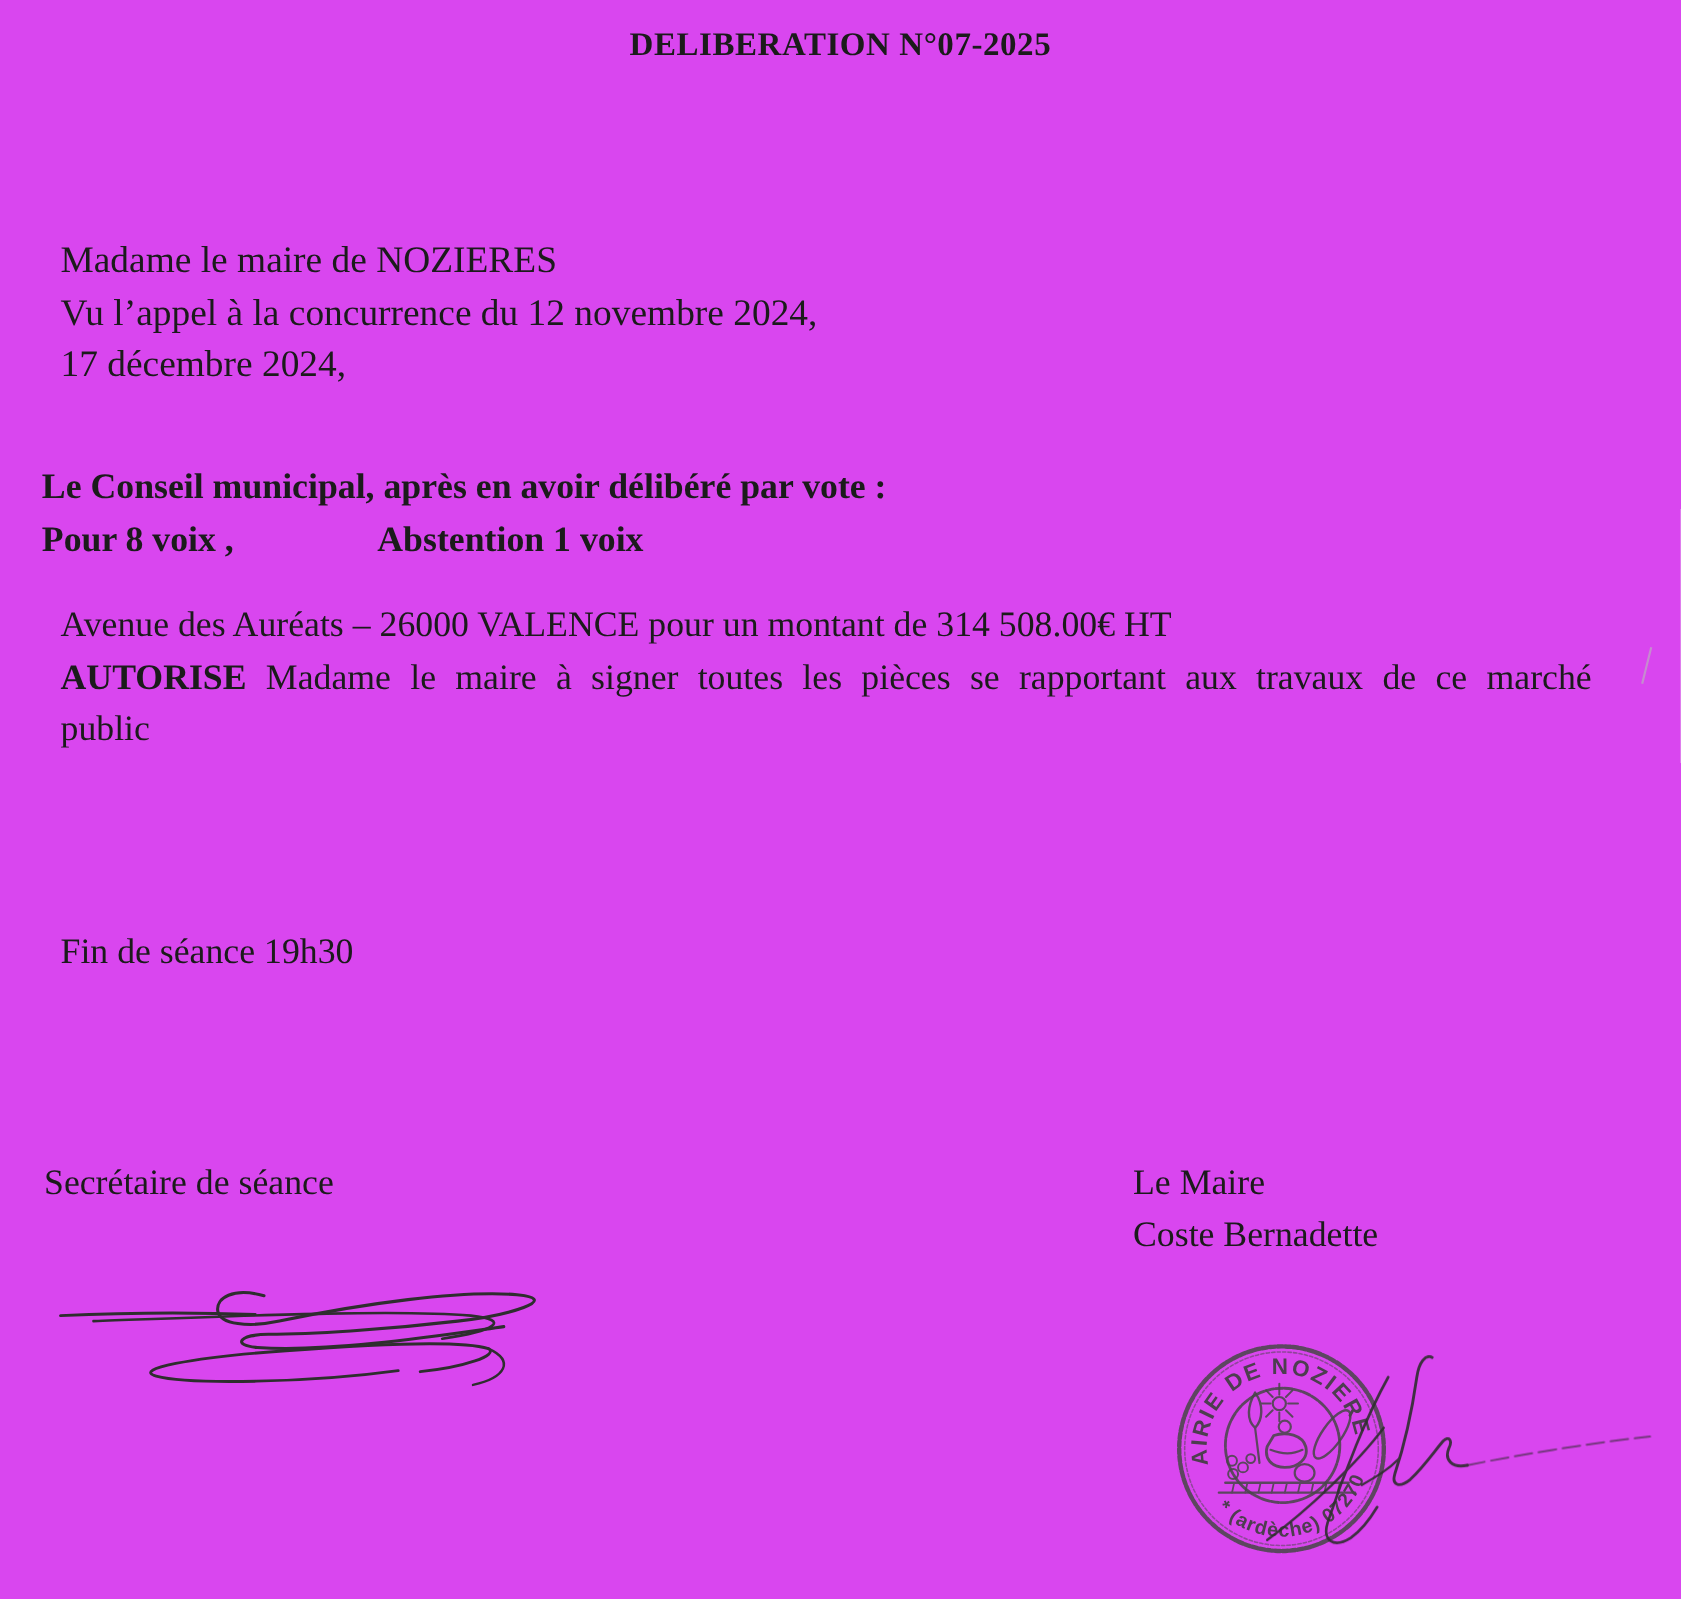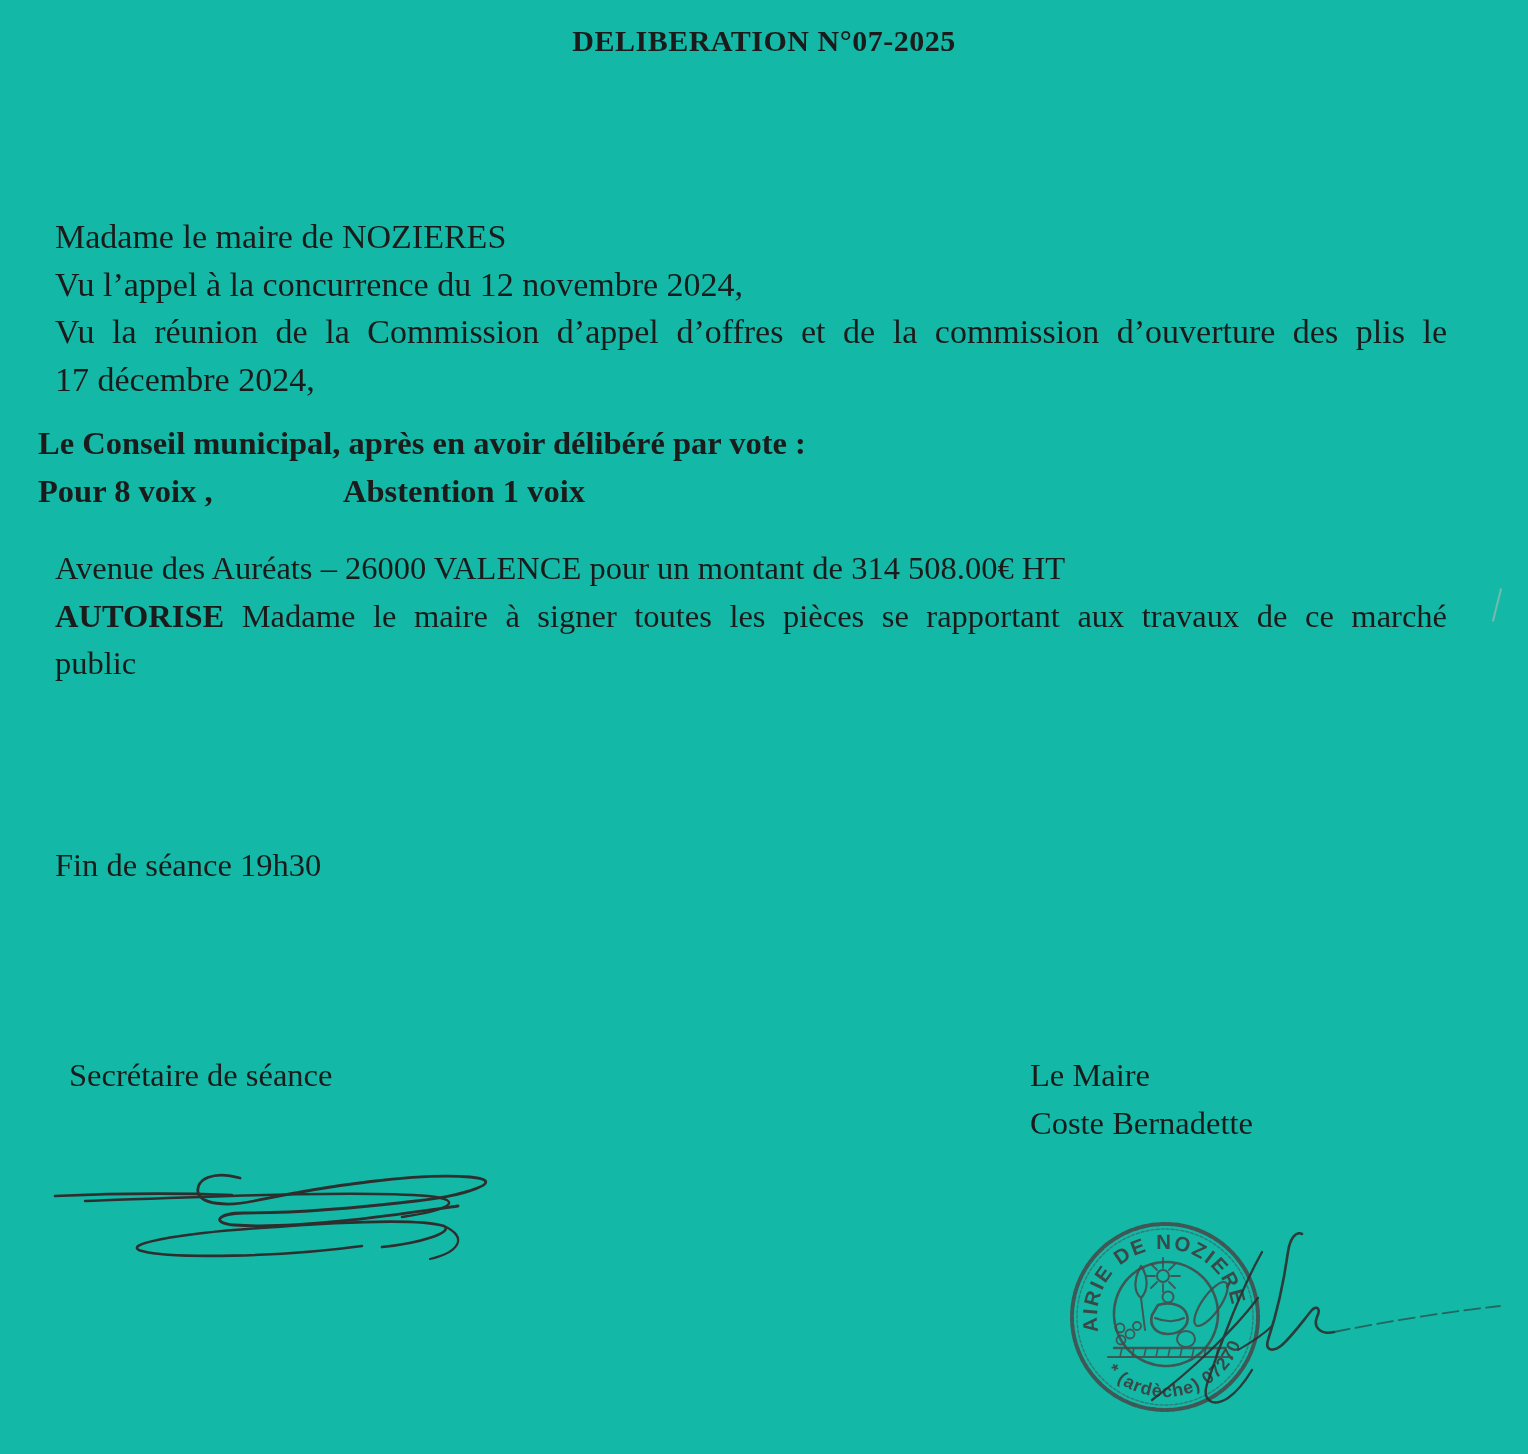--- a/index.html
+++ b/index.html
@@ -1,20 +1,20 @@
 <!DOCTYPE html>
 <html lang="fr"><head>
 <meta charset="utf-8">
 <style>
   html,body{margin:0;padding:0;background:#e8e8e8;}
   .page{
     position:relative;
     width:1528px;height:1454px;
     margin:0 auto;
-    background:#14b8a6;
+    background:#d946ef;
     font-family:"Liberation Serif","DejaVu Serif",serif;
     color:#1b1b1b;
     overflow:hidden;
   }
   .doc-title{
     position:absolute;top:24px;left:0;width:100%;
     text-align:center;font-weight:bold;font-size:30px;letter-spacing:.5px;
   }
   .doc-subject{
     position:absolute;top:102px;left:55px;
@@ -38,21 +38,21 @@
     text-align-last:justify;
   }
   .closing{
     position:absolute;top:842px;left:55px;
     font-size:32.5px;line-height:47.5px;
   }
   .sig-block{
     position:absolute;top:1052px;
     font-size:32.5px;line-height:47.5px;
   }
-  .sig-left{left:69px;}
+  .sig-left{left:40px;}
   .sig-right{left:1030px;}
   .sig-svg{position:absolute;left:40px;top:1150px;}
   .stamp-svg{position:absolute;left:1040px;top:1190px;}
   .scan-artifact{
     position:absolute;left:1496px;top:588px;width:2px;height:34px;
     background:#b9b9b9;transform:rotate(14deg);opacity:.6;
   }
   .ink{stroke:#2e2e2e;fill:none;stroke-linecap:round;stroke-linejoin:round;}
   .stamp-ink{stroke:#474747;fill:none;stroke-linecap:round;stroke-linejoin:round;}
   .stamp-txt{
@@ -64,21 +64,20 @@
 <body>
 
 <div class="page">
 
   <div class="doc-title">DELIBERATION N°07-2025</div>
 
 
   <div class="preamble">
     <div>Madame le maire de NOZIERES</div>
     <div>Vu l’appel à la concurrence du 12 novembre 2024,</div>
-    <div class="justify-last">Vu la réunion de la Commission d’appel d’offres et de la commission d’ouverture des plis le</div>
     <div>17 décembre 2024,</div>
   </div>
 
   <div class="vote">
     <div>Le Conseil municipal, après en avoir délibéré par vote :</div>
     <div><span class="vote-pour">Pour 8 voix ,</span><span>Abstention 1 voix</span></div>
   </div>
 
   <div class="decisions">
     <div>Avenue des Auréats – 26000 VALENCE pour un montant de 314 508.00€ HT</div>

